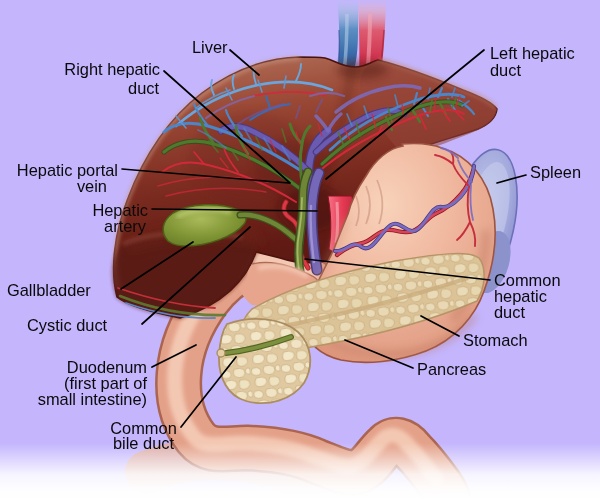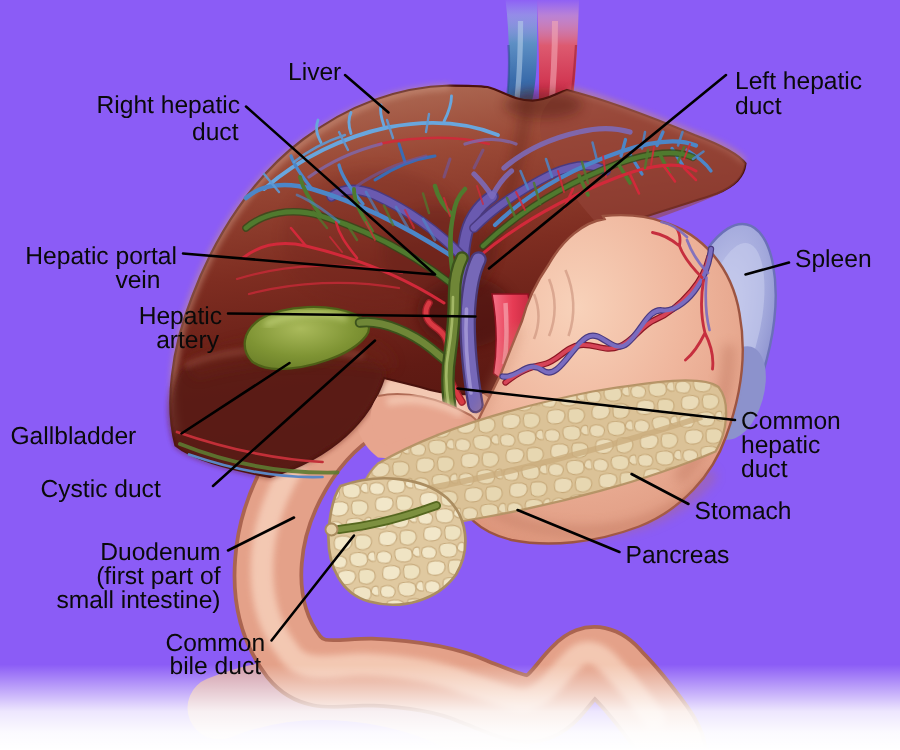--- a/index.html
+++ b/index.html
@@ -1,16 +1,16 @@
 <!DOCTYPE html>
 <html><head>
 <meta charset="utf-8">
 <style>
 html,body{margin:0;padding:0;background:#fff;}
-#stage{position:relative;width:600px;height:500px;overflow:hidden;background:#8b5cf6;
+#stage{position:relative;width:600px;height:500px;overflow:hidden;background:#c4b5fd;
 font-family:"Liberation Sans",sans-serif;}
 svg{position:absolute;left:0;top:0;}
 </style>
 </head>
 <body>
 <div id="stage">
 <svg width="600" height="500" viewBox="0 0 600 500">
 <defs>
   <linearGradient id="gIVC" x1="0" y1="0" x2="0" y2="1">
     <stop offset="0" stop-color="#aec6e2" stop-opacity="0.05"></stop>

